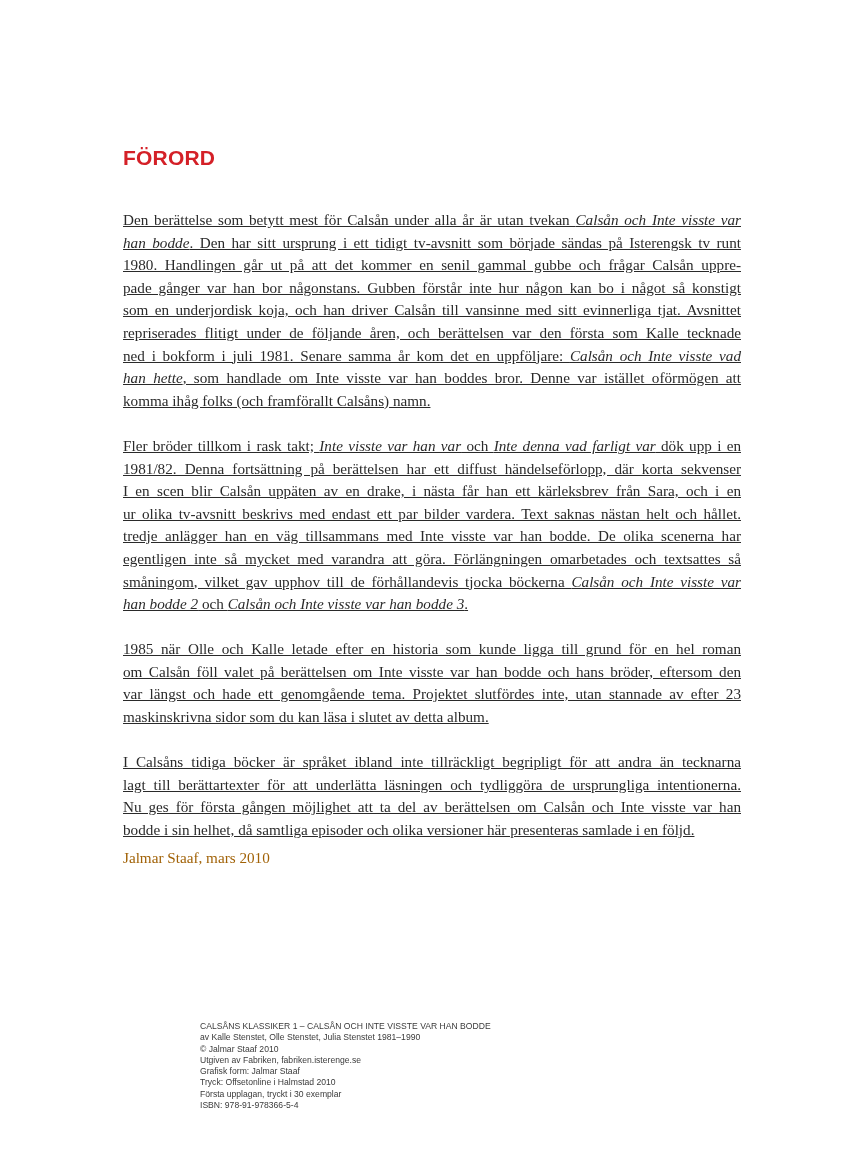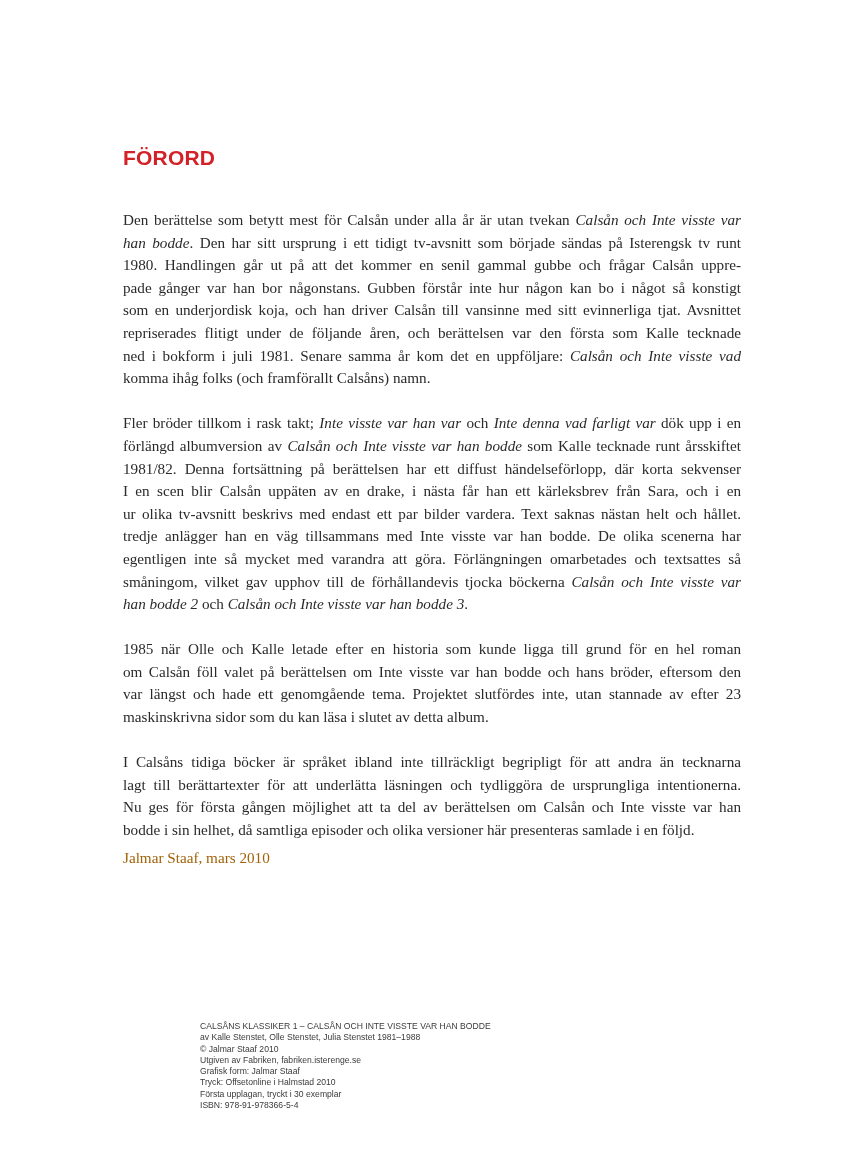--- a/index.html
+++ b/index.html
@@ -39,20 +39,21 @@
       width: 618px;
       font-family: "Liberation Serif", serif;
       font-size: 15.2px;
       line-height: 22.6px;
       color: #2a2a2a;
       text-align: justify;
     }
     .body-text p {
       margin: 0 0 22.6px 0;
       hyphens: manual;
+      text-decoration: underline;
     }
     .body-text p .line {
       display: block;
       text-align: justify;
       text-align-last: justify;
     }
     .body-text p .line.last {
       text-align-last: left;
     }
     .body-text i {
@@ -89,25 +90,25 @@
 
   <div class="body-text" id="body-text">
       <p>
         <span class="line"><span>Den berättelse som betytt mest för Calsån under alla år är utan tvekan </span><i>Calsån och Inte visste var</i></span>
         <span class="line"><i>han bodde</i><span>. Den har sitt ursprung i ett tidigt tv-avsnitt som började sändas på Isterengsk tv runt</span></span>
         <span class="line"><span>1980. Handlingen går ut på att det kommer en senil gammal gubbe och frågar Calsån uppre-</span></span>
         <span class="line"><span>pade gånger var han bor någonstans. Gubben förstår inte hur någon kan bo i något så konstigt</span></span>
         <span class="line"><span>som en underjordisk koja, och han driver Calsån till vansinne med sitt evinnerliga tjat. Avsnittet</span></span>
         <span class="line"><span>repriserades flitigt under de följande åren, och berättelsen var den första som Kalle tecknade</span></span>
         <span class="line"><span>ned i bokform i juli 1981. Senare samma år kom det en uppföljare: </span><i>Calsån och Inte visste vad</i></span>
+        <span class="line"><i>han hette</i><span>, som handlade om Inte visste var han boddes bror. Denne var istället oförmögen att</span></span>
         <span class="line last"><span>komma ihåg folks (och framförallt Calsåns) namn.</span></span>
       </p>
       <p>
         <span class="line"><span>Fler bröder tillkom i rask takt; </span><i>Inte visste var han var</i><span> och </span><i>Inte denna vad farligt var</i><span> dök upp i en</span></span>
-        <span class="line"><span>förlängd albumversion av </span><i>Calsån och Inte visste var han bodde</i><span> som Kalle tecknade runt årsskiftet</span></span>
         <span class="line"><span>1981/82. Denna fortsättning på berättelsen har ett diffust händelseförlopp, där korta sekvenser</span></span>
         <span class="line"><span>I en scen blir Calsån uppäten av en drake, i nästa får han ett kärleksbrev från Sara, och i en</span></span>
         <span class="line"><span>ur olika tv-avsnitt beskrivs med endast ett par bilder vardera. Text saknas nästan helt och hållet.</span></span>
         <span class="line"><span>tredje anlägger han en väg tillsammans med Inte visste var han bodde. De olika scenerna har</span></span>
         <span class="line"><span>egentligen inte så mycket med varandra att göra. Förlängningen omarbetades och textsattes så</span></span>
         <span class="line"><span>småningom, vilket gav upphov till de förhållandevis tjocka böckerna </span><i>Calsån och Inte visste var</i></span>
         <span class="line last"><i>han bodde 2</i><span> och </span><i>Calsån och Inte visste var han bodde 3</i><span>.</span></span>
       </p>
       <p>
         <span class="line"><span>1985 när Olle och Kalle letade efter en historia som kunde ligga till grund för en hel roman</span></span>
@@ -120,21 +121,21 @@
         <span class="line"><span>lagt till berättartexter för att underlätta läsningen och tydliggöra de ursprungliga intentionerna.</span></span>
         <span class="line"><span>Nu ges för första gången möjlighet att ta del av berättelsen om Calsån och Inte visste var han</span></span>
         <span class="line last"><span>bodde i sin helhet, då samtliga episoder och olika versioner här presenteras samlade i en följd.</span></span>
       </p>
     </div>
 
   <div class="signature">Jalmar Staaf, mars 2010</div>
 
   <div class="colophon">
     <div>CALSÅNS KLASSIKER 1 – CALSÅN OCH INTE VISSTE VAR HAN BODDE</div>
-    <div>av  Kalle Stenstet, Olle Stenstet, Julia Stenstet 1981–1988</div>
+    <div>av  Kalle Stenstet, Olle Stenstet, Julia Stenstet 1981–1990</div>
     <div>© Jalmar Staaf 2010</div>
     <div>Utgiven av Fabriken, fabriken.isterenge.se</div>
     <div>Grafisk form: Jalmar Staaf</div>
     <div>Tryck: Offsetonline i Halmstad 2010</div>
     <div>Första upplagan, tryckt i 30 exemplar</div>
     <div>ISBN: 978-91-978366-5-4</div>
   </div>
 </div>
 
 </body></html>

